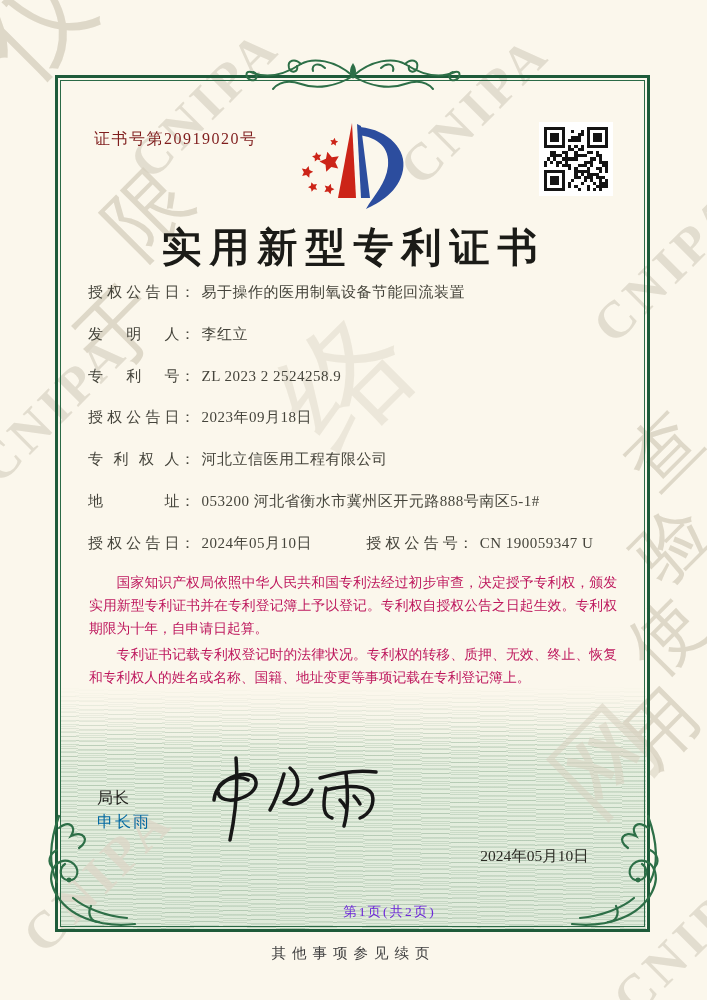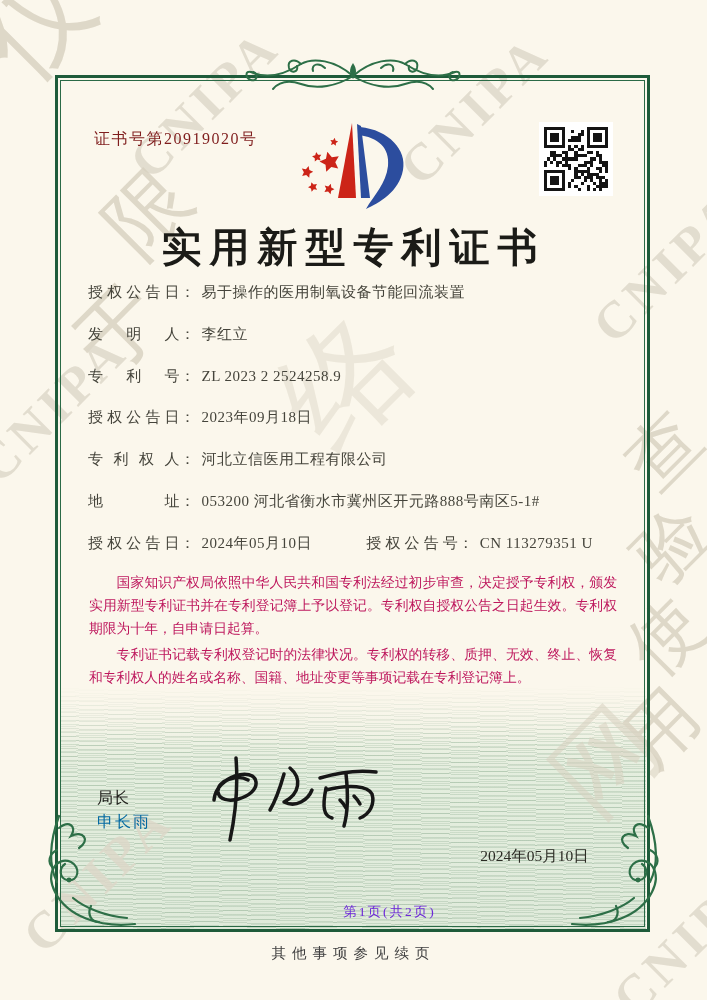--- a/index.html
+++ b/index.html
@@ -380,21 +380,21 @@
       <span class="flabel">专利权人</span><span>：</span><span class="fvalue">河北立信医用工程有限公司</span>
     </div>
     <div class="frow" style="top:492px;">
       <span class="flabel">地址</span><span>：</span><span class="fvalue">053200 河北省衡水市冀州区开元路888号南区5-1#</span>
     </div>
     <div class="frow" style="top:534px;">
       <span>
         <span class="flabel">授权公告日</span><span>：</span><span class="fvalue">2024年05月10日</span>
       </span>
       <span class="grant2">
-        <span class="flabel">授权公告号</span><span>：</span><span class="fvalue">CN 113279351 U</span>
+        <span class="flabel">授权公告号</span><span>：</span><span class="fvalue">CN 190059347 U</span>
       </span>
     </div>
 
     <div class="paras">
       <p>国家知识产权局依照中华人民共和国专利法经过初步审查，决定授予专利权，颁发实用新型专利证书并在专利登记簿上予以登记。专利权自授权公告之日起生效。专利权期限为十年，自申请日起算。</p>
       <p>专利证书记载专利权登记时的法律状况。专利权的转移、质押、无效、终止、恢复和专利权人的姓名或名称、国籍、地址变更等事项记载在专利登记簿上。</p>
     </div>
 
     <div class="sig-title">局长</div>
     <div class="sig-name">申长雨</div>

